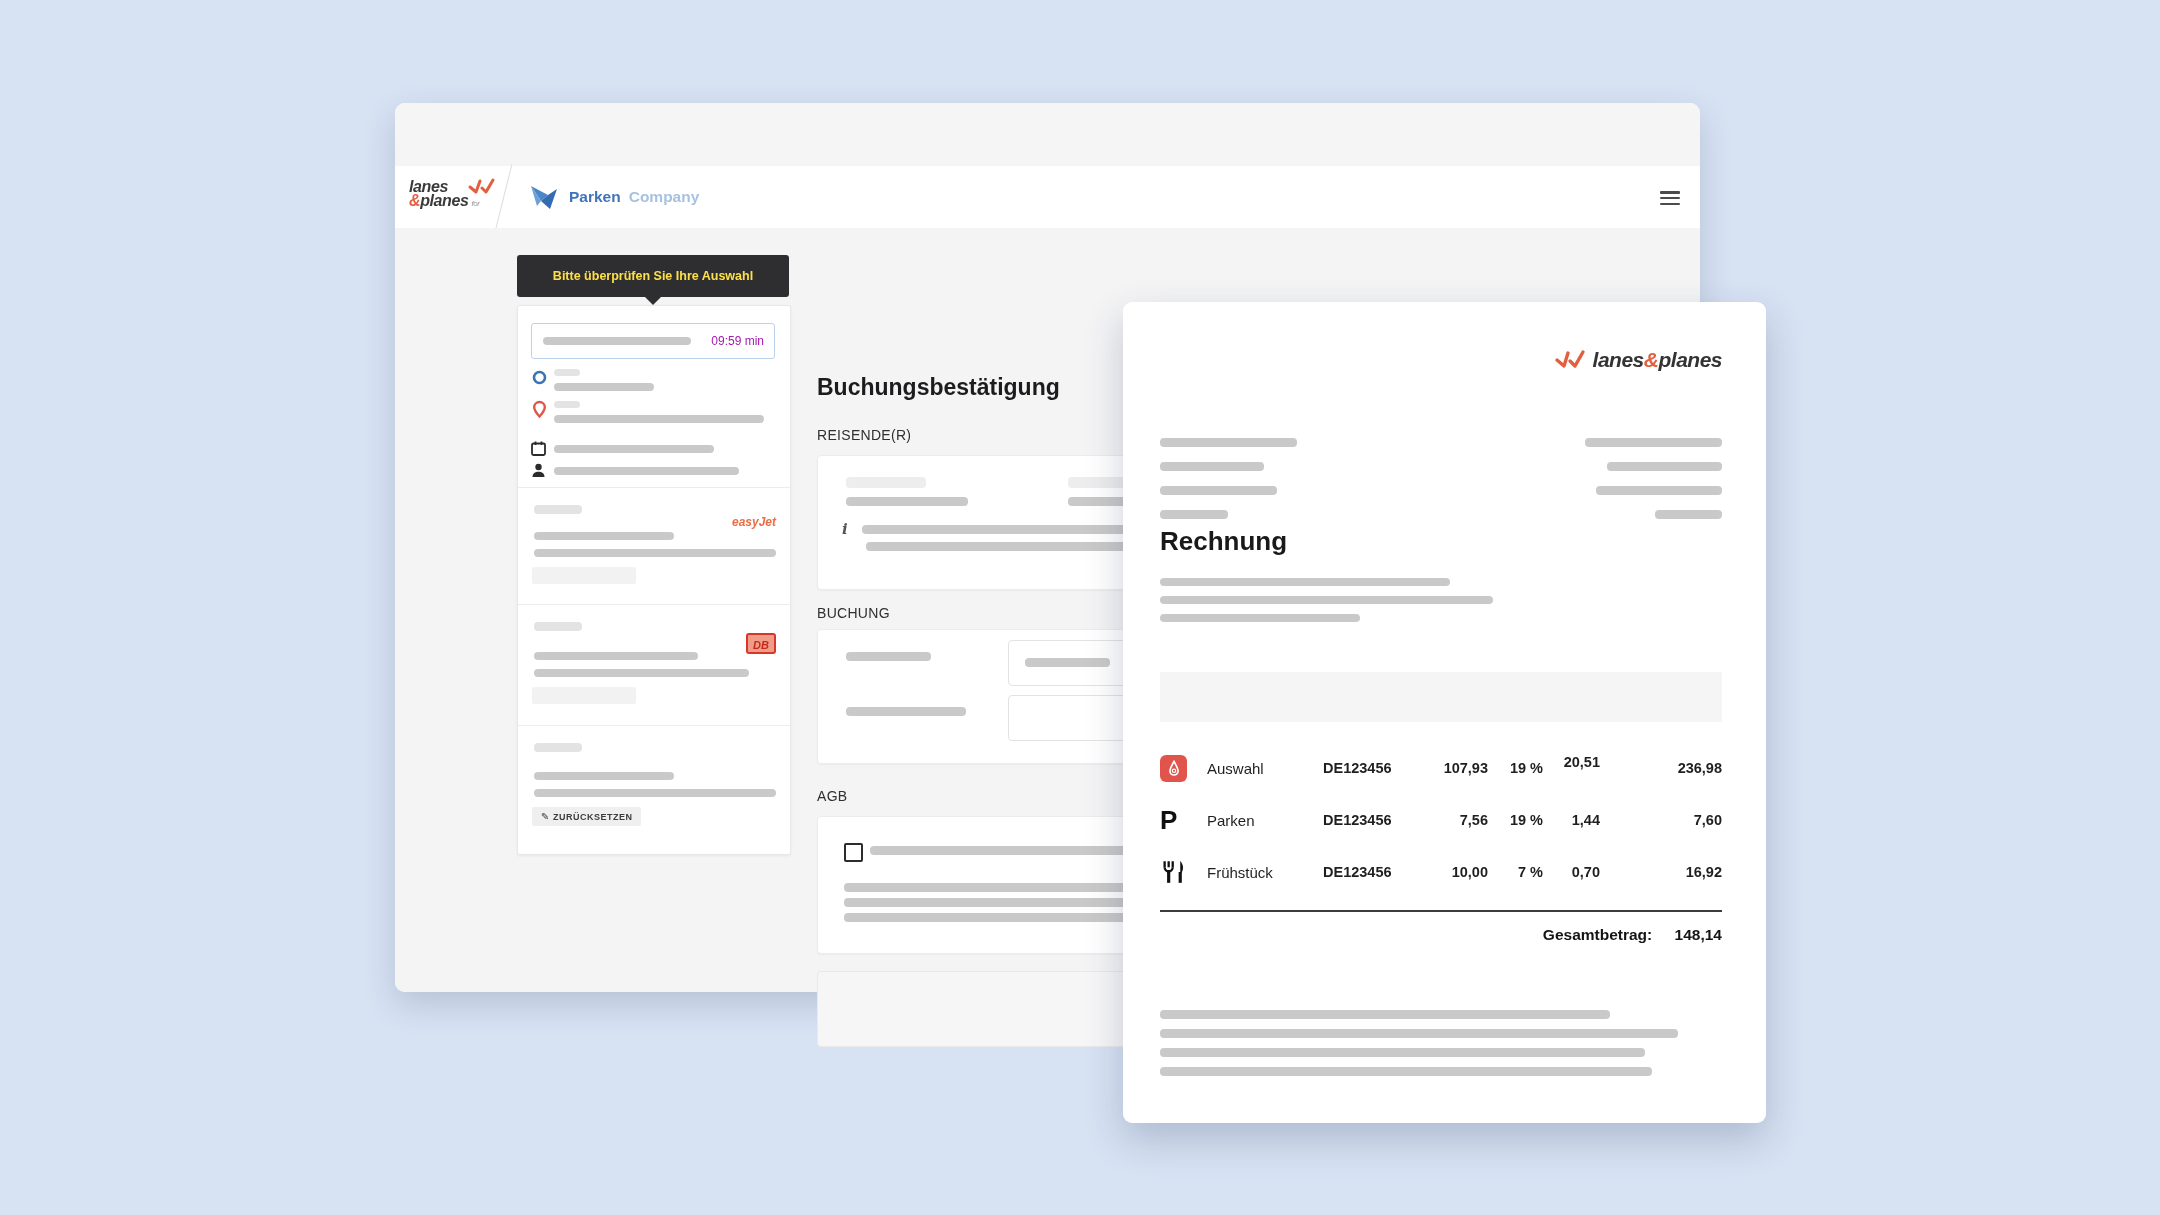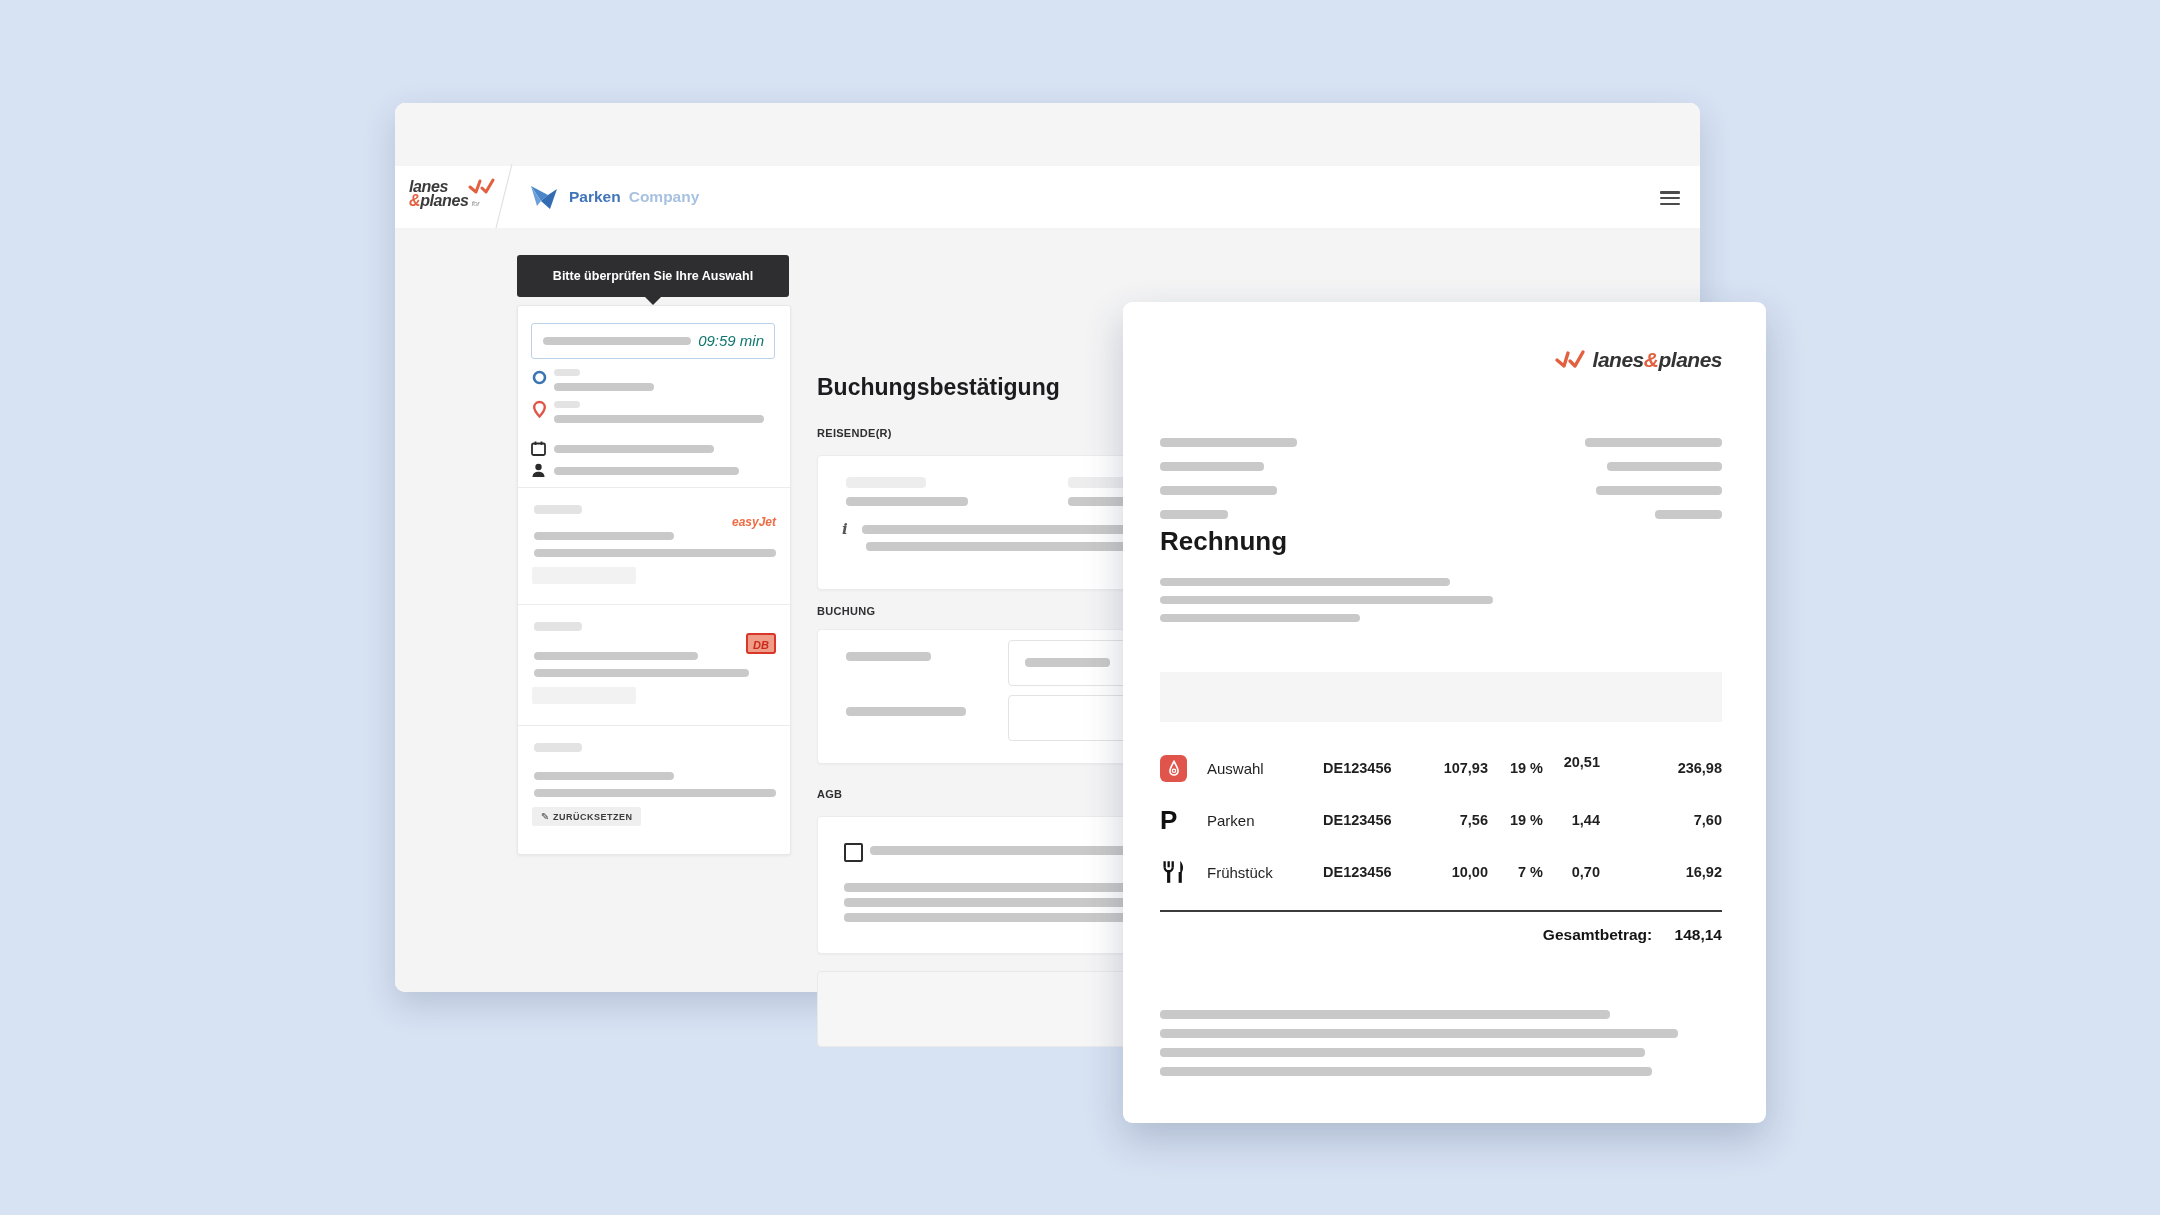--- a/index.html
+++ b/index.html
@@ -26,46 +26,46 @@
   .company{position:absolute;left:132px;top:12px;height:38px;display:flex;align-items:center;gap:8px;}
   .company .t1{font-weight:700;font-size:15.5px;color:#3f74ba;}
   .company .t2{font-weight:700;font-size:15.5px;color:#a7c1e0;}
   .hamburger{position:absolute;left:1265px;top:25px;width:20px;height:14px;display:flex;
              flex-direction:column;justify-content:space-between;cursor:pointer;}
   .hamburger div{height:2.5px;background:#4b4b4b;border-radius:1px;}
   .content{position:absolute;left:0;top:125px;right:0;bottom:0;background:#f4f4f5;
            border-radius:0 0 10px 10px;}
   
   .tooltip{position:absolute;left:122px;top:27px;width:272px;height:42px;background:#2e2e30;
-           border-radius:3px;color:#ffffff;font-size:12.5px;font-weight:700;text-align:center;
+           border-radius:3px;color:#fde047;font-size:12.5px;font-weight:700;text-align:center;
            line-height:42px;z-index:3;}
   .tip-arrow{position:absolute;left:50%;bottom:-8px;margin-left:-9px;width:0;height:0;
              border-left:9px solid transparent;border-right:9px solid transparent;
              border-top:9px solid #2e2e30;}
   .sidecard{position:absolute;left:122px;top:77px;width:272px;height:548px;background:#fff;
             border:1px solid #e8e8e8;border-radius:3px;box-shadow:0 1px 3px rgba(0,0,0,.06);}
   .divider{position:absolute;left:0;right:0;height:1px;background:#ececec;}
   .timerbox{position:absolute;left:13px;top:17px;width:244px;height:36px;border:1px solid #bcd2ea;
             border-radius:3px;box-sizing:border-box;}
-  .timer-text{position:absolute;right:10px;top:0;line-height:34px;font-size:15px;color:#0f766e;font-style:italic;}
+  .timer-text{position:absolute;right:10px;top:0;line-height:34px;font-size:12px;color:#a21caf;}
   .bar{position:absolute;background:#c9c9c9;border-radius:4px;}
   .bar.light{background:#e3e3e4;}
   .bar.pale{background:#ededee;}
   .soft{position:absolute;background:#f2f2f2;border-radius:2px;}
   .easyjet{position:absolute;right:14px;top:209px;font-style:italic;font-weight:800;
            font-size:12px;color:#ec6d45;}
   .dbbox{position:absolute;right:14px;top:327px;width:30px;height:21px;background:#ef9d89;
          border:2px solid #d9362a;border-radius:3px;color:#c8291a;font-weight:800;font-size:11px;
          text-align:center;line-height:20px;box-sizing:border-box;font-style:italic;}
   .resetbtn{position:absolute;left:14px;top:501px;height:19px;padding:0 9px;background:#efefef;
             border-radius:2px;font-size:9px;font-weight:700;color:#3c3c3c;letter-spacing:.5px;
             line-height:19px;cursor:pointer;}
   
   .page-title{position:absolute;left:422px;top:146px;font-size:23px;font-weight:700;color:#1c1c1e;}
-  .sec-label{position:absolute;font-size:11px;font-weight:700;color:#2f2f31;letter-spacing:.3px;}
+  .sec-label{position:absolute;font-size:14px;font-weight:400;color:#2f2f31;letter-spacing:.3px;}
   .card{position:absolute;left:422px;width:762px;background:#fff;border:1px solid #ececec;
         border-radius:4px;box-shadow:0 1px 2px rgba(0,0,0,.04);}
   .inputbox{position:absolute;border:1px solid #e3e3e3;border-radius:4px;background:#fff;}
   .checkbox{position:absolute;left:26px;top:26px;width:15px;height:15px;border:2px solid #2c2c2e;
             border-radius:2px;background:#fff;cursor:pointer;}
   .info-i{position:absolute;left:24px;top:64px;font-family:"DejaVu Serif","Liberation Serif",serif;
           font-style:italic;font-weight:700;font-size:15px;color:#555;}
   
   .invoice{position:absolute;left:1123px;top:302px;width:643px;height:821px;background:#fff;
            border-radius:9px;box-shadow:0 16px 38px rgba(40,60,90,.24);z-index:5;}

